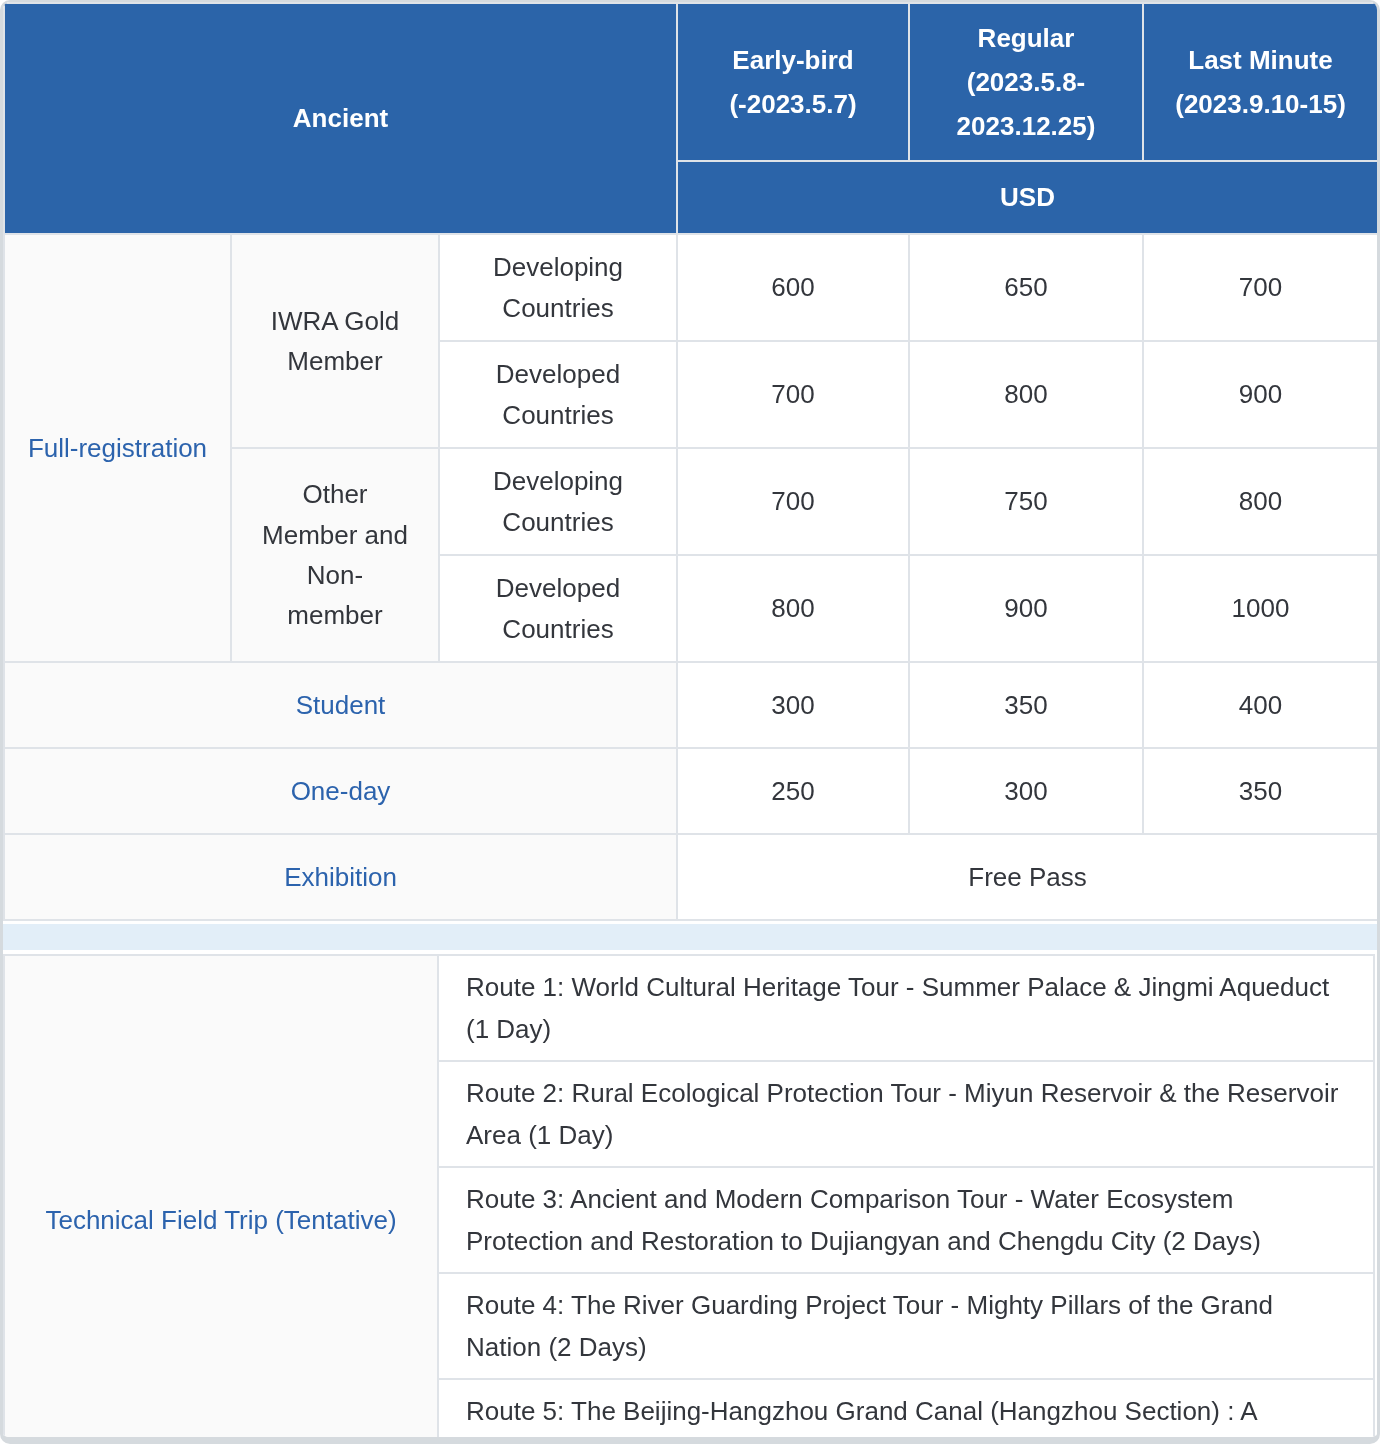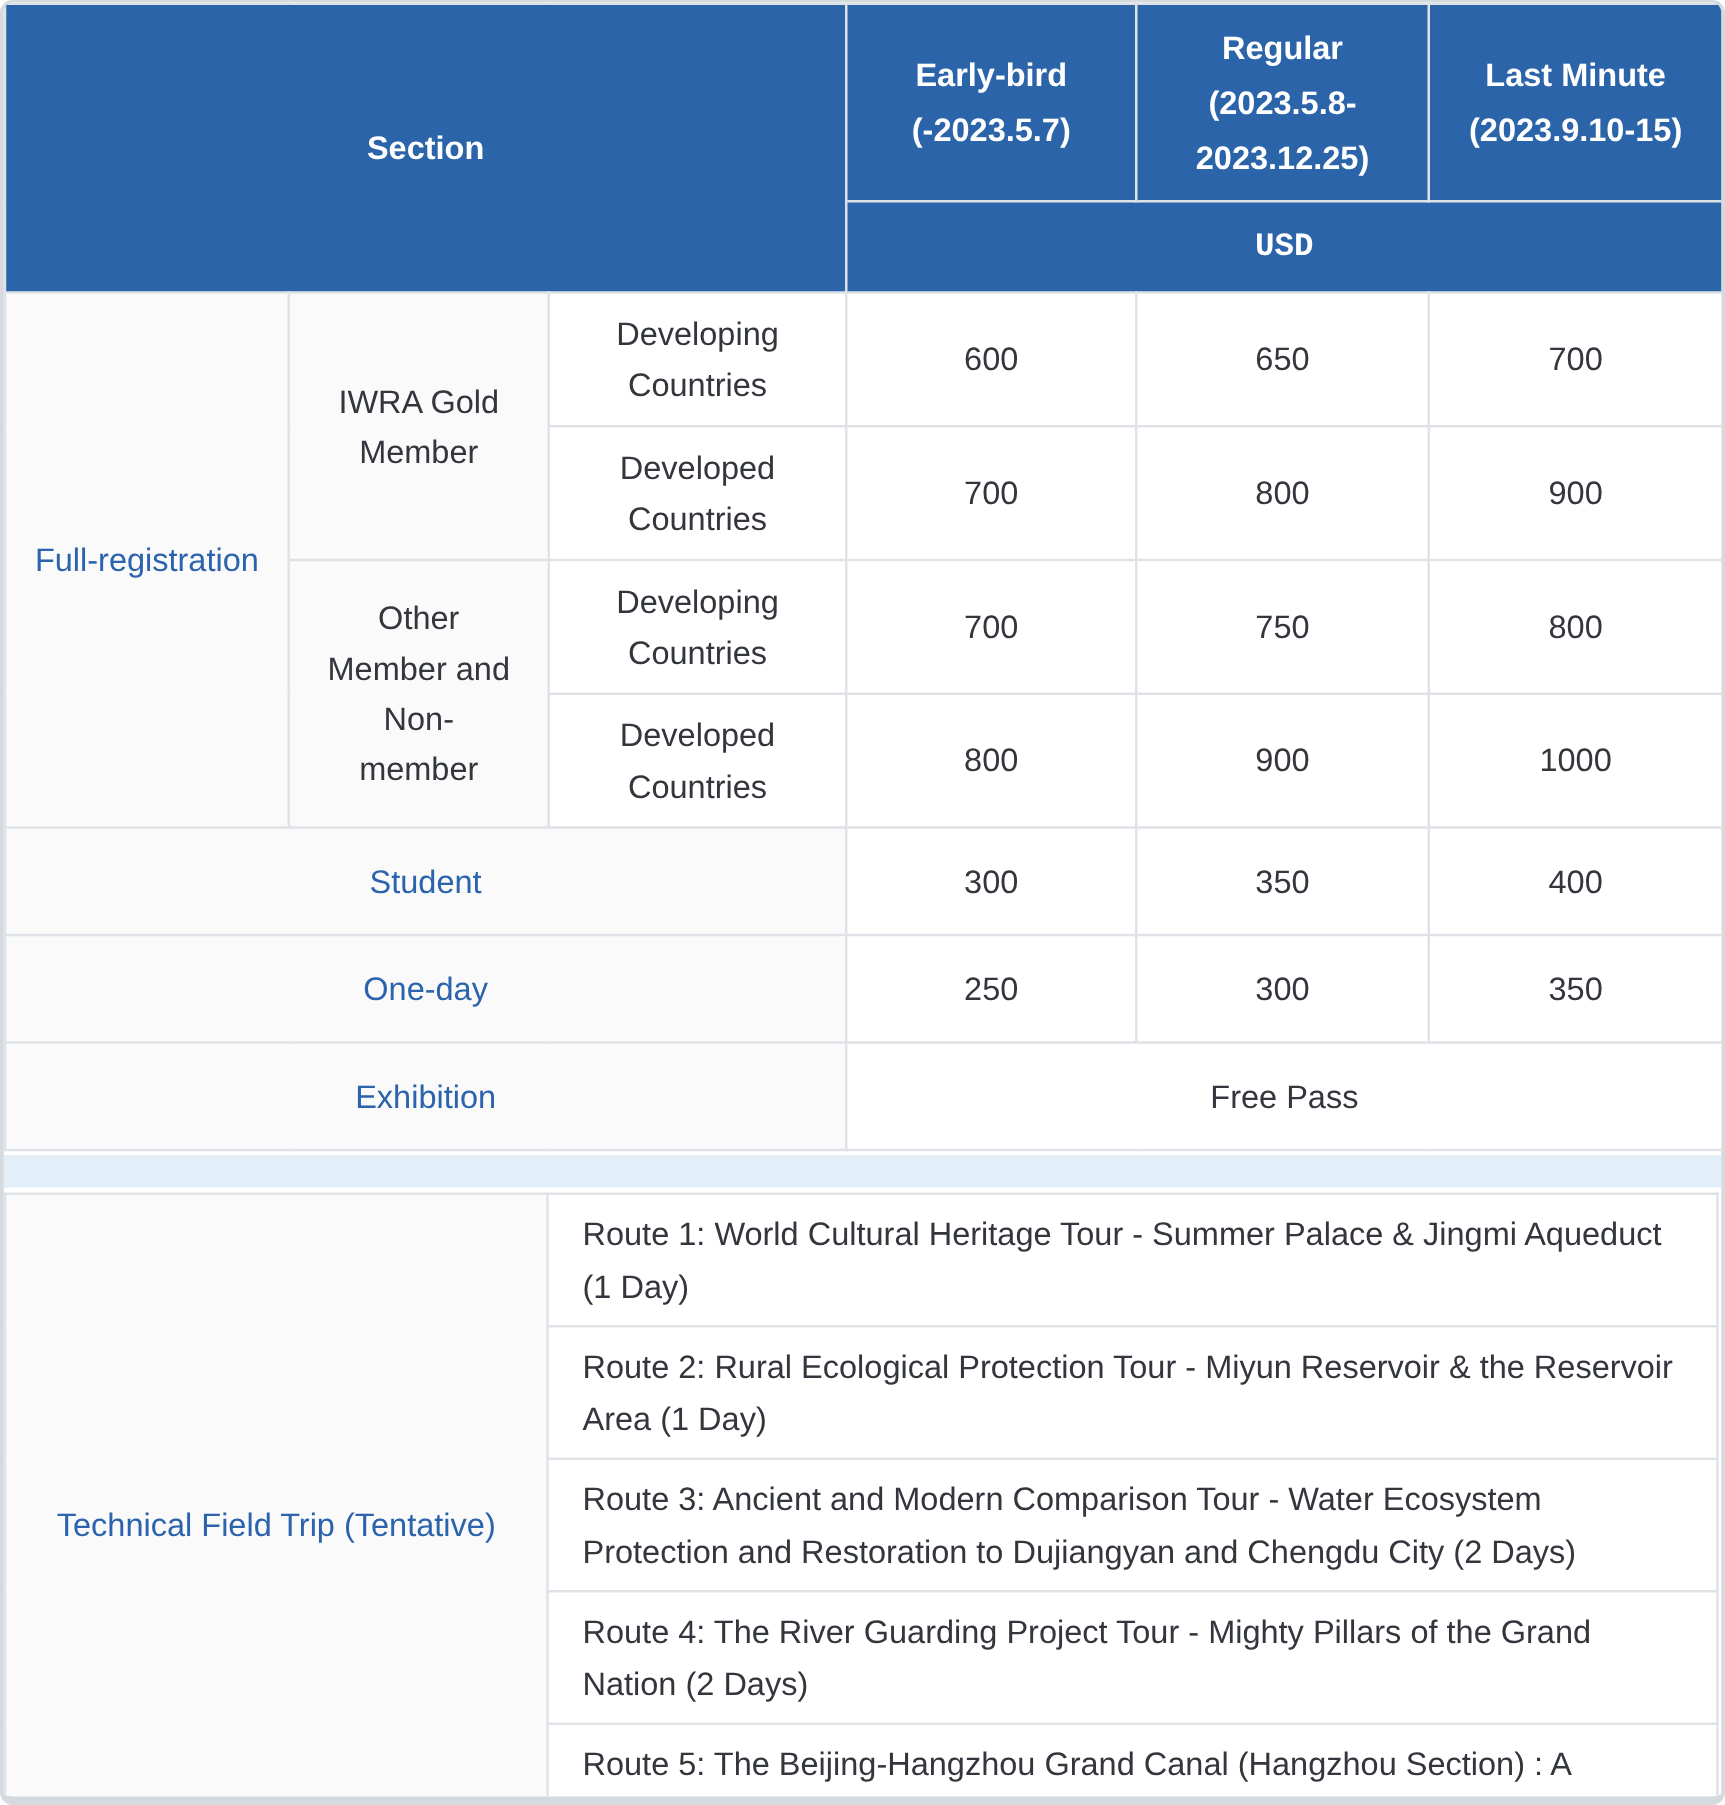--- a/index.html
+++ b/index.html
@@ -48,21 +48,21 @@
     background: var(--shaded-bg, #fafafa);
     line-height: 1.55;
   }
   td.member-cell {
     background: var(--shaded-bg, #fafafa);
     line-height: 1.55;
     padding: 0 28px;
   }
   td.country-cell { line-height: 1.55; padding: 0 20px; }
   tr.h-head1 { height: 158px; }
-  tr.h-usd   { height: 73px; font-family: Liberation Mono, monospace; }
+  tr.h-usd   { height: 73px; }
   tr.h-body  { height: 107px; }
   tr.h-small { height: 86px; }
   tr.h-route { height: 106px; }
   td.route-cell {
     text-align: left;
     padding: 0 30px 0 27px;
     line-height: 1.62;
   }
   .separator-band {
     height: 26px;
@@ -79,21 +79,21 @@
     <colgroup>
       <col style="width:227px">
         <col style="width:208px">
         <col style="width:238px">
       <col style="width:232px">
         <col style="width:234px">
         <col style="width:235px">
     </colgroup>
     <tbody>
       <tr class="h-head1">
-        <th class="head" rowspan="2" colspan="3">Section</th>
+        <th class="head" rowspan="2" colspan="3">Ancient</th>
         <th class="head">Early-bird (-2023.5.7)</th>
         <th class="head">Regular (2023.5.8-2023.12.25)</th>
         <th class="head">Last Minute (2023.9.10-15)</th>
       </tr>
       <tr class="h-usd">
         <th class="head" colspan="3">USD</th>
       </tr>
 
       <tr class="h-body">
         <td class="blue-label" rowspan="4">Full-registration</td>

